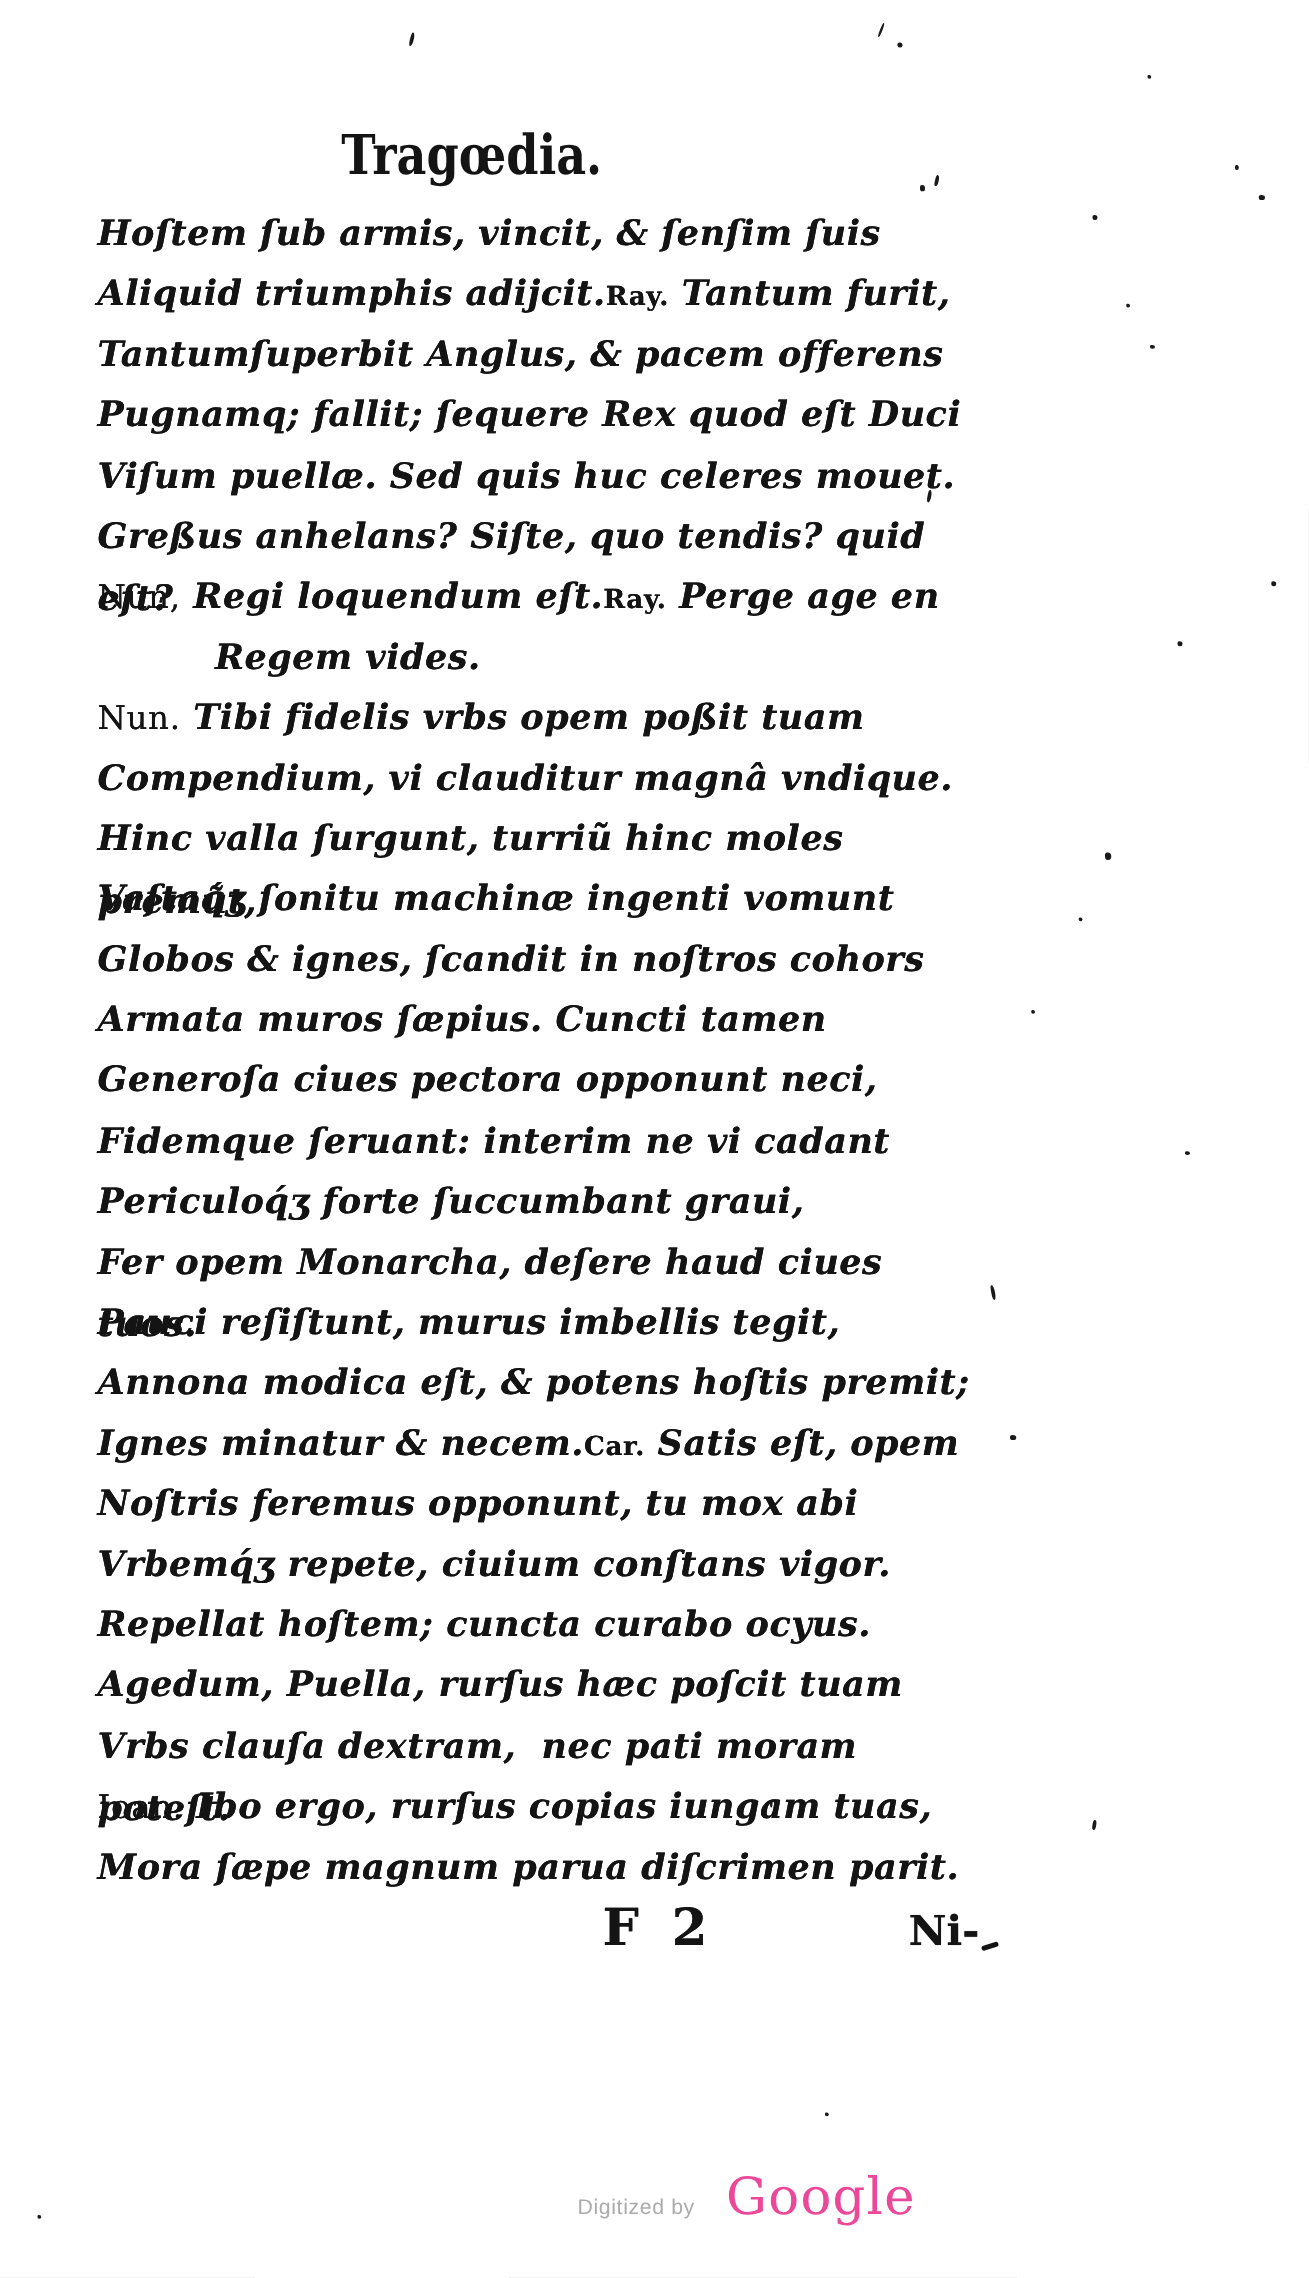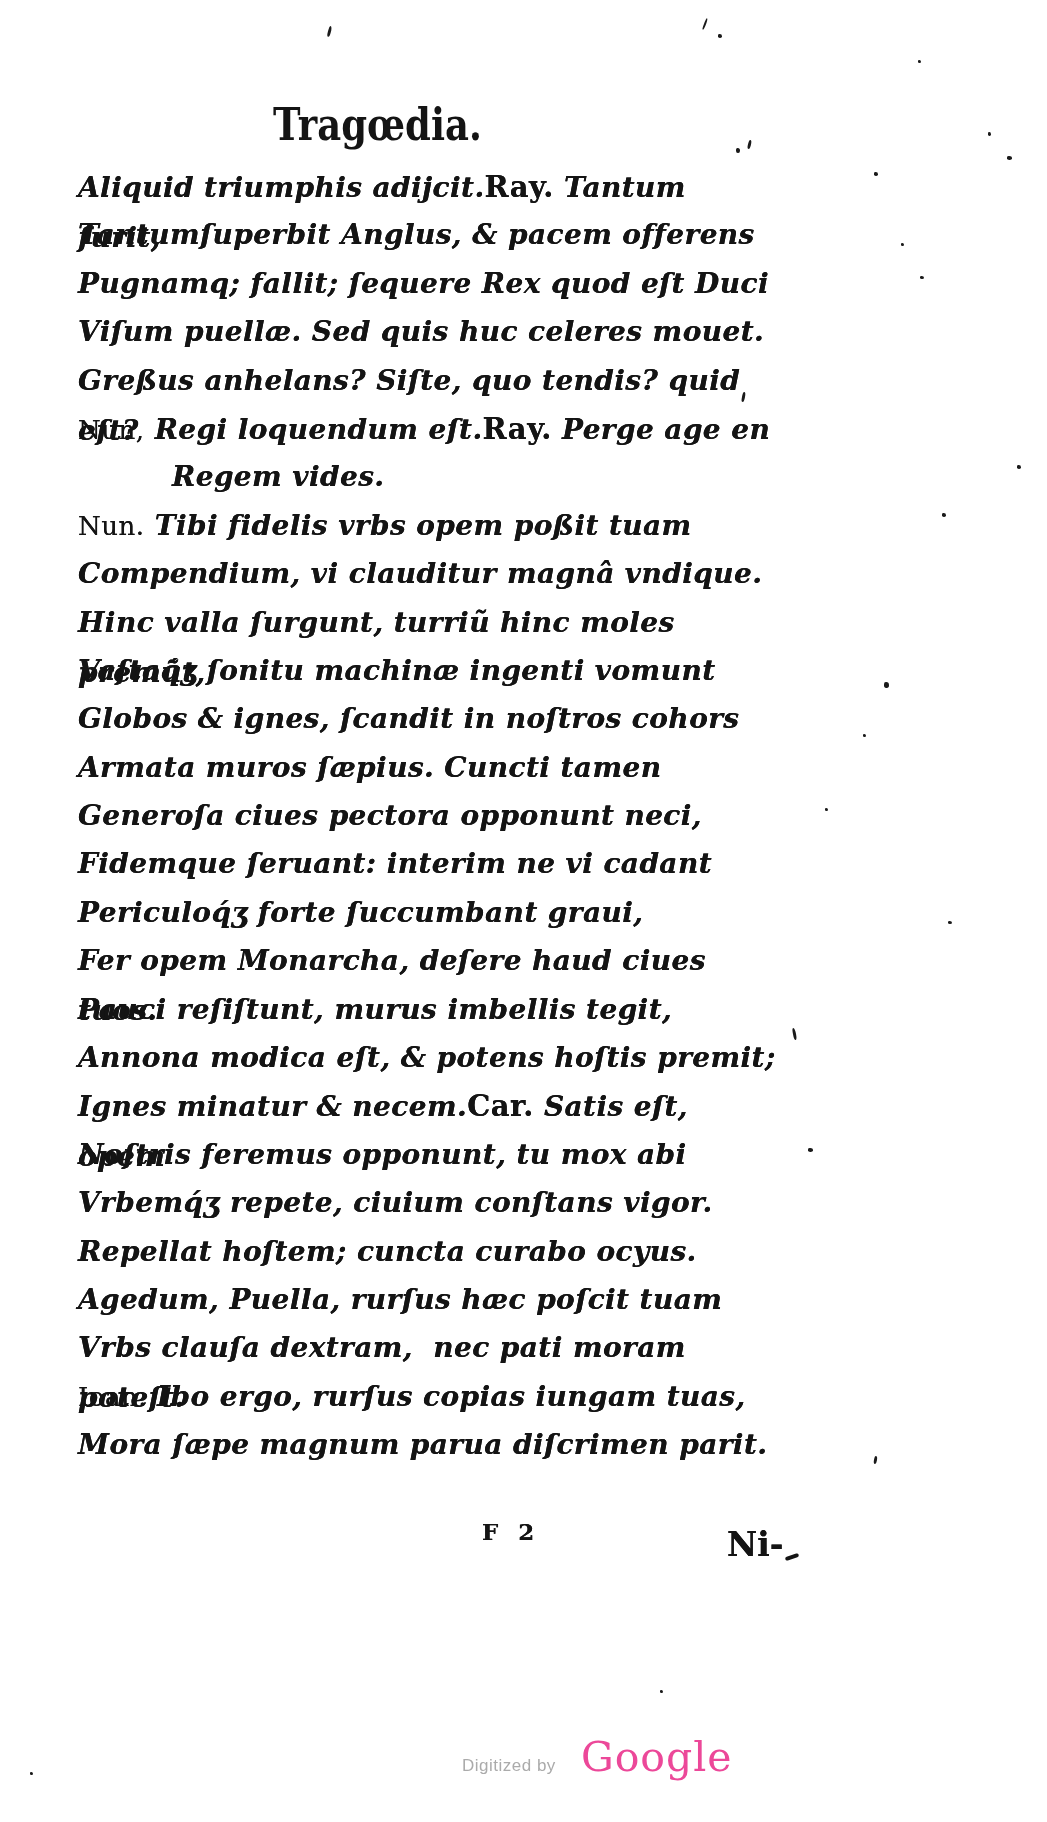--- a/index.html
+++ b/index.html
@@ -37,35 +37,35 @@
   .seg-i {
     font-style:italic;
     font-weight:bold;
     font-size:28px;
     letter-spacing:0.4px;
     text-shadow:0 0 0.5px #141414;
   }
   .seg-r {
     font-style:normal;
     font-weight:bold;
-    font-size:29px;
+    font-size:21px;
     letter-spacing:0.5px;
     text-shadow:0 0 0.5px #141414;
   }
   .seg-R {
     font-style:normal;
     font-weight:normal;
     font-size:26px;
     letter-spacing:0.5px;
     text-shadow:0 0 0.5px #141414;
   }
   .signature {
     position:absolute;
     left:482px; top:1518px;
-    font-size:23px;
+    font-size:41px;
     font-weight:bold;
     letter-spacing:6px;
     text-shadow:0 0 0.5px #141414;
   }
   .catchword {
     position:absolute;
     left:727px; top:1514px;
     font-size:33px;
     font-weight:bold;
     font-style:normal;
@@ -107,20 +107,21 @@
   }
 </style>
 </head>
 <body>
 
 <div class="page">
 
   <div class="title">Tragœdia.</div>
 
   <div class="verse-block">
+      <div class="line"><span class="seg-i">Hoſtem ſub armis, vincit, &amp; ſenſim ſuis</span></div>
       <div class="line"><span class="seg-i">Aliquid triumphis adijcit.</span><span class="seg-r">Ray.</span><span class="seg-i"> Tantum furit,</span></div>
       <div class="line"><span class="seg-i">Tantumſuperbit Anglus, &amp; pacem offerens</span></div>
       <div class="line"><span class="seg-i">Pugnamq; fallit; ſequere Rex quod eſt Duci</span></div>
       <div class="line"><span class="seg-i">Viſum puellæ. Sed quis huc celeres mouet.</span></div>
       <div class="line"><span class="seg-i">Greßus anhelans? Siſte, quo tendis? quid eſt?</span></div>
       <div class="line"><span class="seg-R">Nun,</span><span class="seg-i"> Regi loquendum eſt.</span><span class="seg-r">Ray.</span><span class="seg-i"> Perge age en</span></div>
       <div class="line indent"><span class="seg-i">Regem vides.</span></div>
       <div class="line"><span class="seg-R">Nun.</span><span class="seg-i"> Tibi fidelis vrbs opem poßit tuam</span></div>
       <div class="line"><span class="seg-i">Compendium, vi clauditur magnâ vndique.</span></div>
       <div class="line"><span class="seg-i">Hinc valla ſurgunt, turriũ hinc moles premũt,</span></div>

